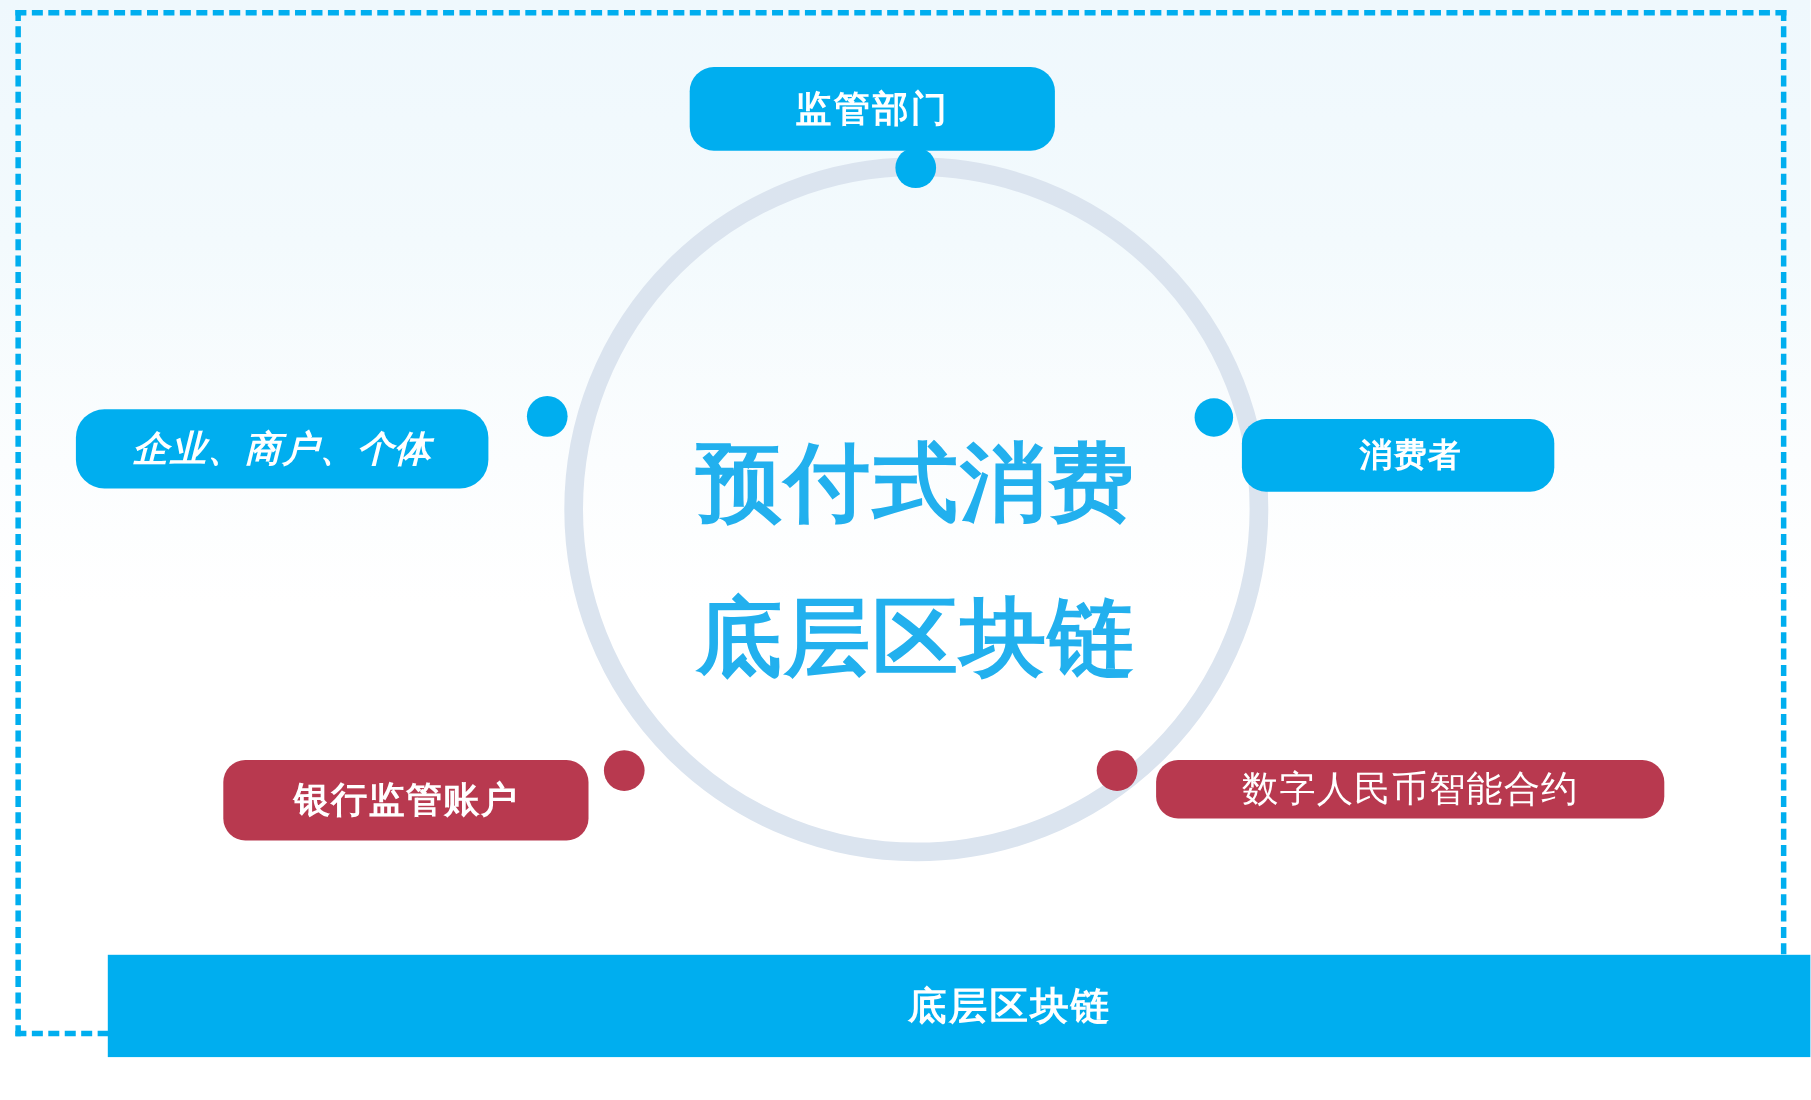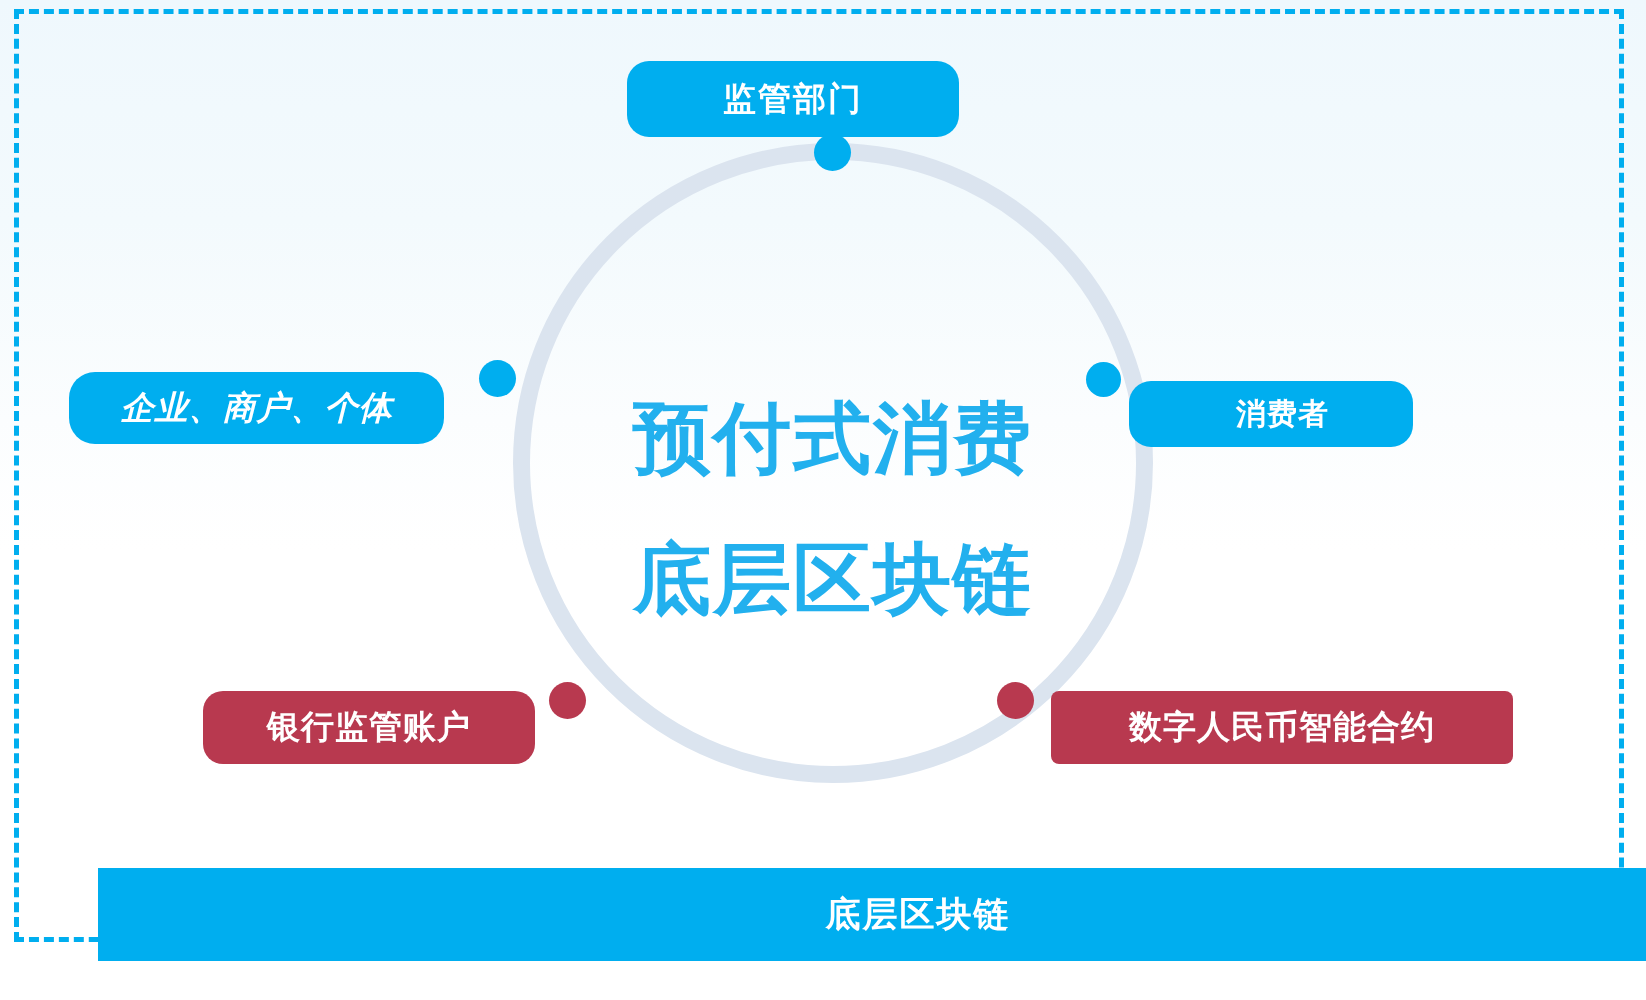--- a/index.html
+++ b/index.html
@@ -100,24 +100,24 @@
   #pill-bank {
     left: 203px; top: 663px;
     width: 332px; height: 73px;
     border-radius: 20px;
     font-size: 33px;
     font-weight: 700;
     letter-spacing: 1px;
   }
   #pill-contract {
     left: 1051px; top: 663px;
-    width: 462px; height: 73px;
-    border-radius: 8px;
+    width: 462px; height: 53px;
+    border-radius: 20px;
     font-size: 33px;
-    font-weight: 700;
+    font-weight: 400;
     letter-spacing: 1px;
   }
 
   
   #center-title {
     position: absolute;
     left: 533px;
     top: 345px;
     width: 600px;
     text-align: center;

